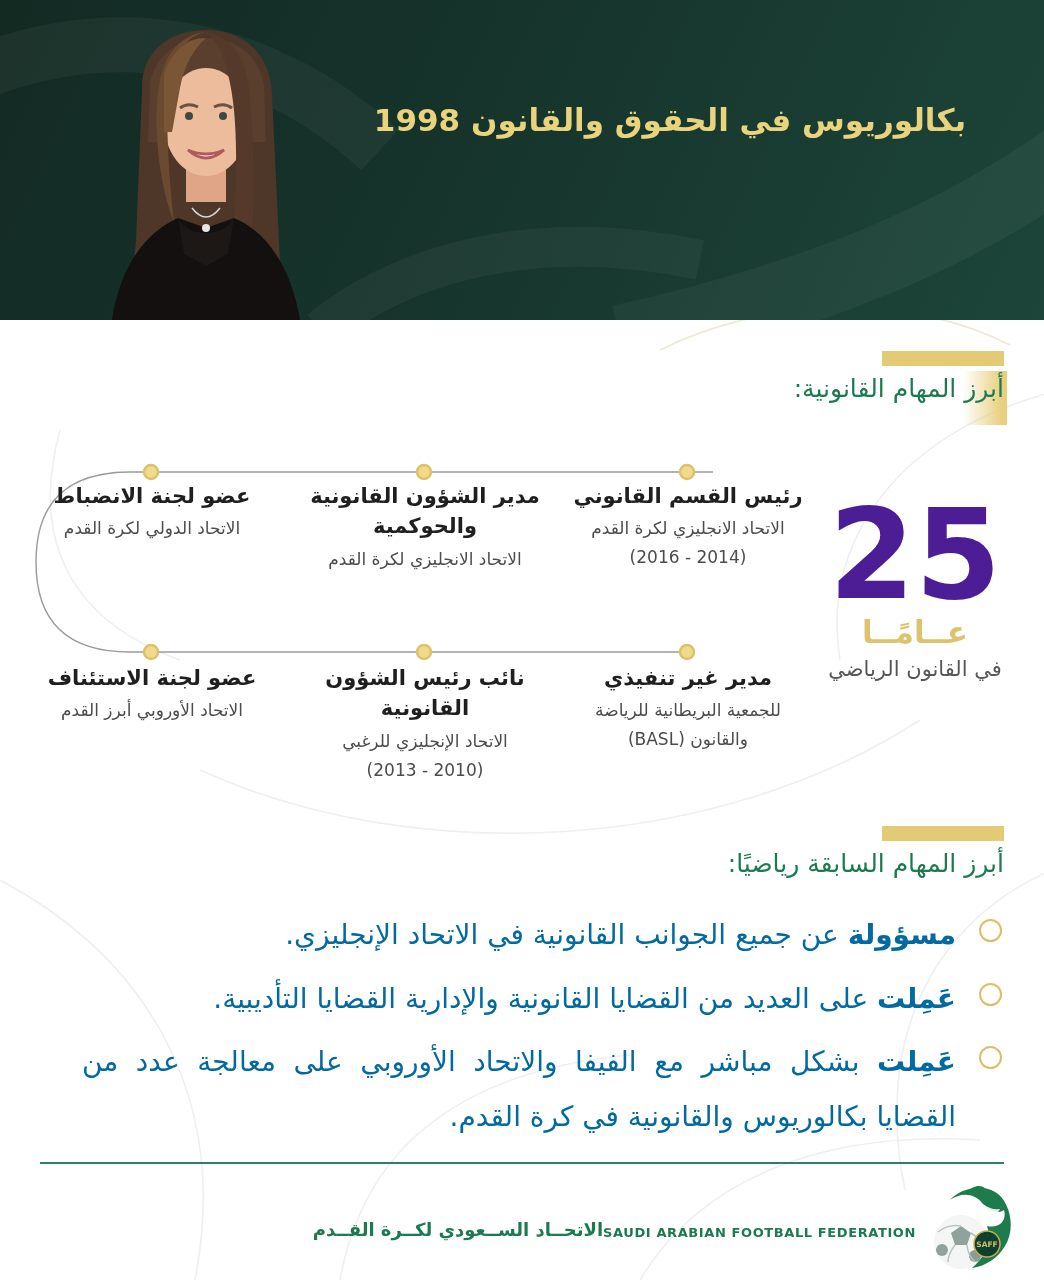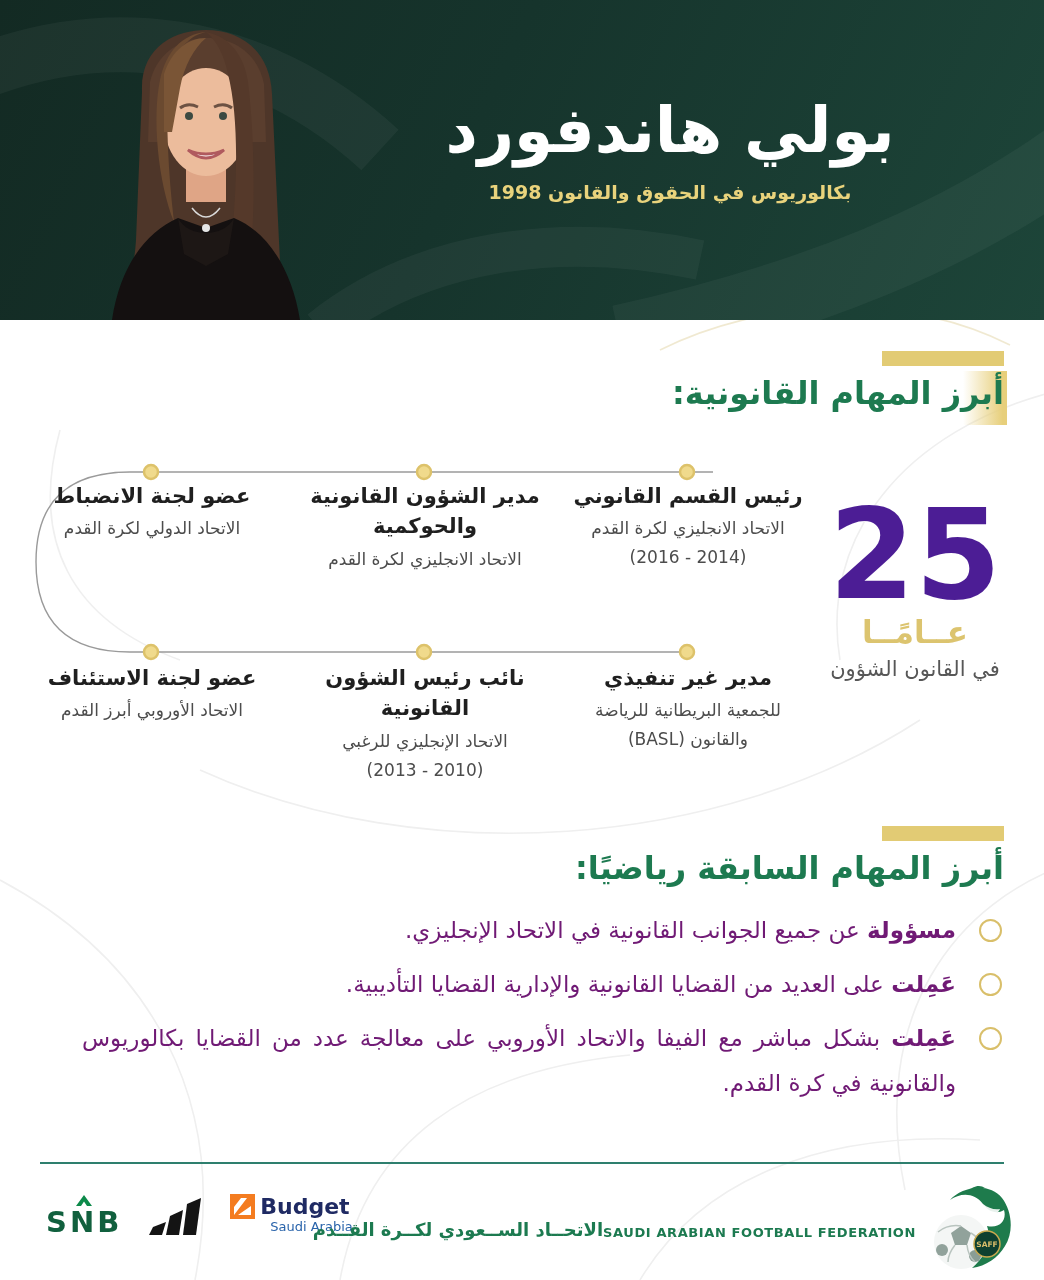--- a/index.html
+++ b/index.html
@@ -7,46 +7,46 @@
         font-family:"DejaVu Sans",sans-serif;direction:rtl;overflow:hidden;}
   
   .watermark{position:absolute;inset:0;pointer-events:none;}
   
   .header{position:absolute;top:0;left:0;width:1044px;height:320px;
           background:linear-gradient(115deg,#132a23 0%,#16342c 45%,#1d4539 100%);overflow:hidden;}
   .header-decor{position:absolute;inset:0;}
   .portrait{position:absolute;left:76px;top:22px;width:262px;height:298px;}
   .title-block{position:absolute;top:92px;left:360px;width:620px;text-align:center;}
   .person-name{font-size:63px;font-weight:700;color:#ffffff;line-height:1.25;}
-  .person-degree{margin-top:10px;font-size:19px;font-weight:700;color:#e9d37c;}
+  .person-degree{margin-top:10px;font-size:31px;font-weight:700;color:#e9d37c;}
   
   .gold-bar{position:absolute;right:40px;width:122px;height:15px;background:#e2cb74;}
   .bar-1{top:351px;} .bar-2{top:826px;}
-  .section-heading{position:absolute;right:40px;font-size:32px;font-weight:700;color:#1d7a50;z-index:2;}
+  .section-heading{position:absolute;right:40px;font-size:25px;font-weight:400;color:#1d7a50;z-index:2;}
   .heading-1{top:374px;} .heading-2{top:849px;}
   .heading-highlight{position:absolute;top:371px;right:37px;width:44px;height:54px;z-index:1;
           background:linear-gradient(to left,#e7cf7b 10%,rgba(231,207,123,0) 100%);}
   
   .timeline-svg{position:absolute;top:459px;left:0;width:1044px;height:215px;}
   .tl-item{position:absolute;text-align:center;line-height:1.45;}
   .tl-row-top{top:481px;} .tl-row-bottom{top:663px;}
   .tl-1,.tl-4{left:558px;width:260px;}
   .tl-2,.tl-5{left:288px;width:274px;}
   .tl-3,.tl-6{left:22px;width:260px;}
   .tl-title{font-size:21px;font-weight:700;color:#1f1f1f;margin-bottom:5px;}
   .tl-org,.tl-years{font-size:17px;color:#4c4c4c;}
   .tl-years{margin-top:4px;}
   
   .years-block{position:absolute;top:497px;left:815px;width:200px;text-align:center;}
   .years-number{font-size:124px;font-weight:700;color:#4c1d95;line-height:0.95;}
   .years-word{font-size:31px;font-weight:700;color:#dcc46f;margin-top:0px;line-height:1.1;}
   .years-caption{font-size:21px;color:#575757;margin-top:8px;}
   
   .bullets{position:absolute;top:908px;right:40px;left:82px;}
-  .bullet{position:relative;padding-right:48px;font-size:23px;color:#701a75;
+  .bullet{position:relative;padding-right:48px;font-size:28px;color:#0369a1;
           text-align:justify;line-height:1.95;margin-bottom:9px;}
   .bullet-dot{position:absolute;right:2px;top:11px;width:19px;height:19px;border:2px solid #d9bf6a;
           border-radius:50%;background:#ffffff;}
   .bullet-lead{font-weight:700;}
   
   .divider{position:absolute;top:1162px;left:40px;right:40px;border-top:2px solid #2e7f6e;}
   .sponsors{position:absolute;top:1192px;left:46px;display:flex;align-items:center;gap:26px;direction:ltr;}
   .snb-logo{display:flex;flex-direction:column;align-items:center;}
   .snb-text{font-size:29px;font-weight:700;color:#11603e;letter-spacing:3px;line-height:1;}
   .budget-logo{display:flex;align-items:flex-start;gap:5px;direction:ltr;}
@@ -104,21 +104,20 @@
       <path d="M112 128 Q 130 144 148 128 Q 130 136 112 128 Z" fill="#ffffff" stroke="#b05a5e" stroke-width="3"></path>
 
       <path d="M36 298 C 44 244 70 210 102 196 L 130 206 L 158 196 C 192 210 216 248 224 298 Z" fill="#141010"></path>
       <path d="M102 196 C 112 216 148 216 158 196 L 152 232 L 130 244 L 108 232 Z" fill="#1d1715"></path>
 
       <path d="M116 186 Q 130 204 144 186" stroke="#d9d9d9" stroke-width="1.5" fill="none"></path>
       <circle cx="130" cy="206" r="4" fill="#e6e6e6"></circle>
     </svg>
 
     <div class="title-block">
-      <div class="person-name">بولي هاندفورد</div>
       <div class="person-degree">بكالوريوس في الحقوق والقانون 1998</div>
     </div>
   </div>
 
   <div class="gold-bar bar-1"></div>
   <div class="heading-highlight"></div>
   <h2 class="section-heading heading-1" style="margin:0;">أبرز المهام القانونية:</h2>
 
   <svg class="timeline-svg" viewBox="0 0 1044 215">
     <path d="M 713 13 H 130 Q 36 13 36 103 Q 36 193 130 193 H 692" fill="none" stroke="#9a9a9a" stroke-width="1.4"></path>
@@ -156,21 +155,21 @@
     <div class="tl-years">(2010 - 2013)</div>
   </div>
   <div class="tl-item tl-row-bottom tl-6">
     <div class="tl-title">عضو لجنة الاستئناف</div>
     <div class="tl-org">الاتحاد الأوروبي أبرز القدم</div>
   </div>
 
   <div class="years-block">
     <div class="years-number">25</div>
     <div class="years-word">عــامًــا</div>
-    <div class="years-caption">في القانون الشؤون</div>
+    <div class="years-caption">في القانون الرياضي</div>
   </div>
 
   <div class="gold-bar bar-2"></div>
   <h2 class="section-heading heading-2" style="margin:0;">أبرز المهام السابقة رياضيًا:</h2>
 
   <div class="bullets">
     <div class="bullet">
       <span class="bullet-dot"></span>
       <span class="bullet-lead">مسؤولة</span><span> عن جميع الجوانب القانونية في الاتحاد الإنجليزي.</span>
     </div>
@@ -179,43 +178,20 @@
       <span class="bullet-lead">عَمِلت</span><span> على العديد من القضايا القانونية والإدارية القضايا التأديبية.</span>
     </div>
     <div class="bullet">
       <span class="bullet-dot"></span>
       <span class="bullet-lead">عَمِلت</span><span> بشكل مباشر مع الفيفا والاتحاد الأوروبي على معالجة عدد من القضايا بكالوريوس والقانونية في كرة القدم.</span>
     </div>
   </div>
 
   <div class="divider"></div>
 
-  <div class="sponsors">
-    <div class="snb-logo">
-      <svg width="40" height="16" viewBox="0 0 40 16">
-        <path d="M12 14 L20 3 L28 14 L23 14 L20 9.5 L17 14 Z" fill="#0d8a4a"></path>
-      </svg>
-      <div class="snb-text">SNB</div>
-    </div>
-    <svg width="56" height="44" viewBox="0 0 56 44">
-      <polygon points="1,42 14,42 18,29 5,34" fill="#141414"></polygon>
-      <polygon points="18,42 31,42 35,17 22,23" fill="#141414"></polygon>
-      <polygon points="35,42 48,42 53,5 39,11" fill="#141414"></polygon>
-    </svg>
-    <div class="budget-logo">
-      <svg width="25" height="25" viewBox="0 0 25 25">
-        <rect x="0" y="0" width="25" height="25" fill="#f47c20"></rect>
-        <path d="M4 21 L17 4 L11 4 L4 13 Z M8 21 L21 21 L21 12 Z" fill="#ffffff"></path>
-      </svg>
-      <div class="budget-col">
-        <span class="budget-text">Budget</span>
-        <span class="budget-sub">Saudi Arabia</span>
-      </div>
-    </div>
-  </div>
 
   <div class="fed">
     <div class="fed-text">
       <span class="fed-ar">الاتحــاد الســعودي لكــرة القــدم</span>
       <span class="fed-en">SAUDI ARABIAN FOOTBALL FEDERATION</span>
     </div>
     <svg width="86" height="90" viewBox="0 0 86 90">
 
       <circle cx="33" cy="58" r="27" fill="#f4f6f5"></circle>
       <polygon points="33,42 43,49 39,61 27,61 23,49" fill="#91a29b"></polygon>

